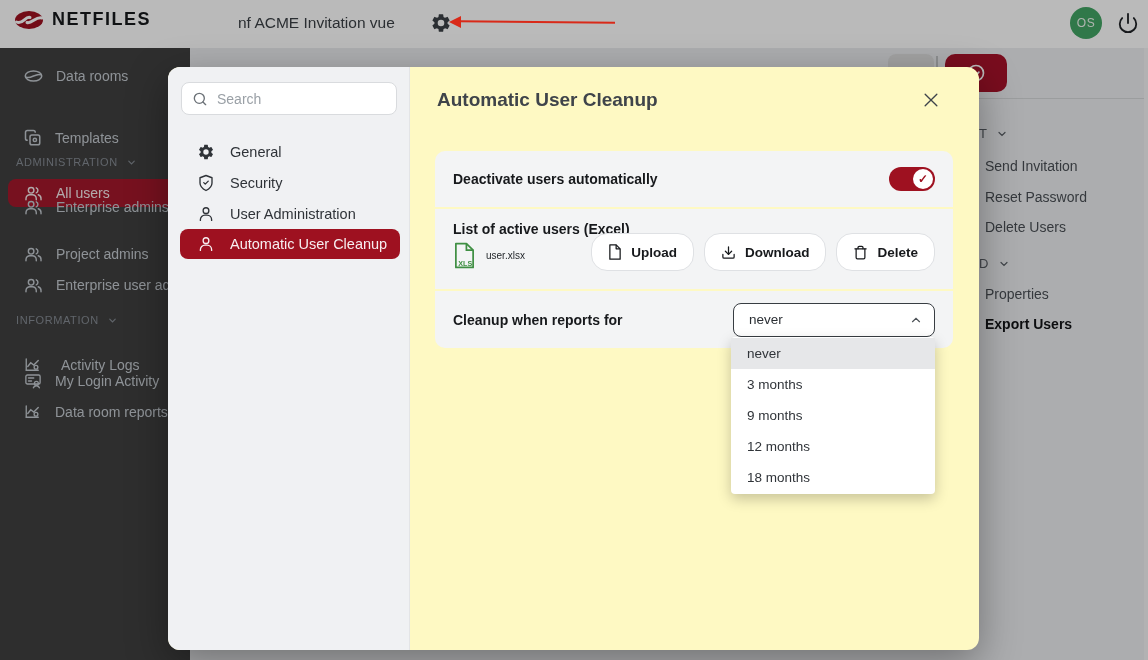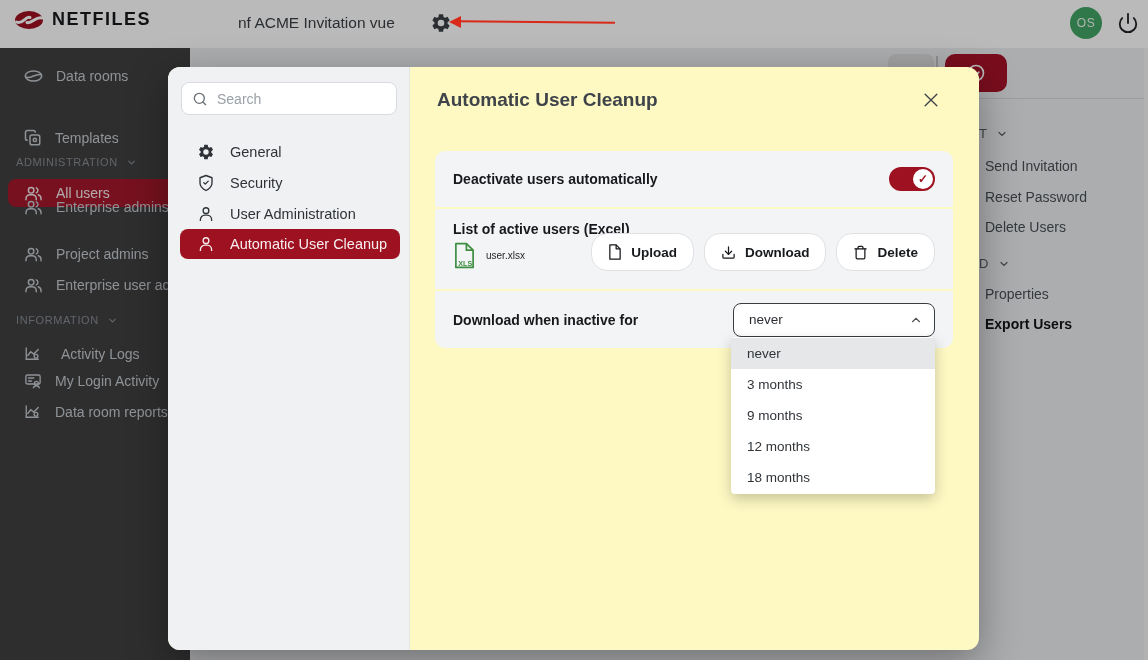--- a/index.html
+++ b/index.html
@@ -204,21 +204,21 @@
       <span style="white-space:nowrap;">Enterprise user admins</span>
     </div>
 
     <div class="side-header" style="top:266px;">
       <span>INFORMATION</span>
       <svg width="11" height="11" viewBox="0 0 24 24" fill="none" stroke="#858b93" stroke-width="2.5" stroke-linecap="round">
           <polyline points="6 9 12 15 18 9"></polyline>
         </svg>
     </div>
 
-    <div class="side-item" style="top:292px;gap:19px;">
+    <div class="side-item" style="top:303px;gap:19px;">
       <span>
         <svg width="18" height="18" viewBox="0 0 24 24" fill="none" stroke="#c3c9cf" stroke-width="1.8" stroke-linecap="round">
           <path d="M3 4v15"></path>
             <path d="M3 19h16"></path>
             <polyline points="5 14 9 9 13 12 19 6"></polyline>
             <circle cx="16" cy="15" r="2.5"></circle>
         </svg>
       </span>
       <span>Activity Logs</span>
     </div>
@@ -376,21 +376,21 @@
                 <polyline points="3 6 5 6 21 6"></polyline>
                   <path d="M19 6v14a2 2 0 0 1-2 2H7a2 2 0 0 1-2-2V6"></path>
                   <path d="M8 6V4a2 2 0 0 1 2-2h4a2 2 0 0 1 2 2v2"></path>
               </svg>
               <span>Delete</span>
             </div>
           </div>
         </div>
 
         <div class="card-row row3">
-          <span class="lbl">Download when inactive for</span>
+          <span class="lbl">Cleanup when reports for</span>
           <div class="select-box">
             <span class="val">never</span>
             <svg width="14" height="14" viewBox="0 0 24 24" fill="none" stroke="#4c5156" stroke-width="2" stroke-linecap="round">
                 <polyline points="6 15 12 9 18 15"></polyline>
               </svg>
           </div>
         </div>
       </div>
     </div>
 

